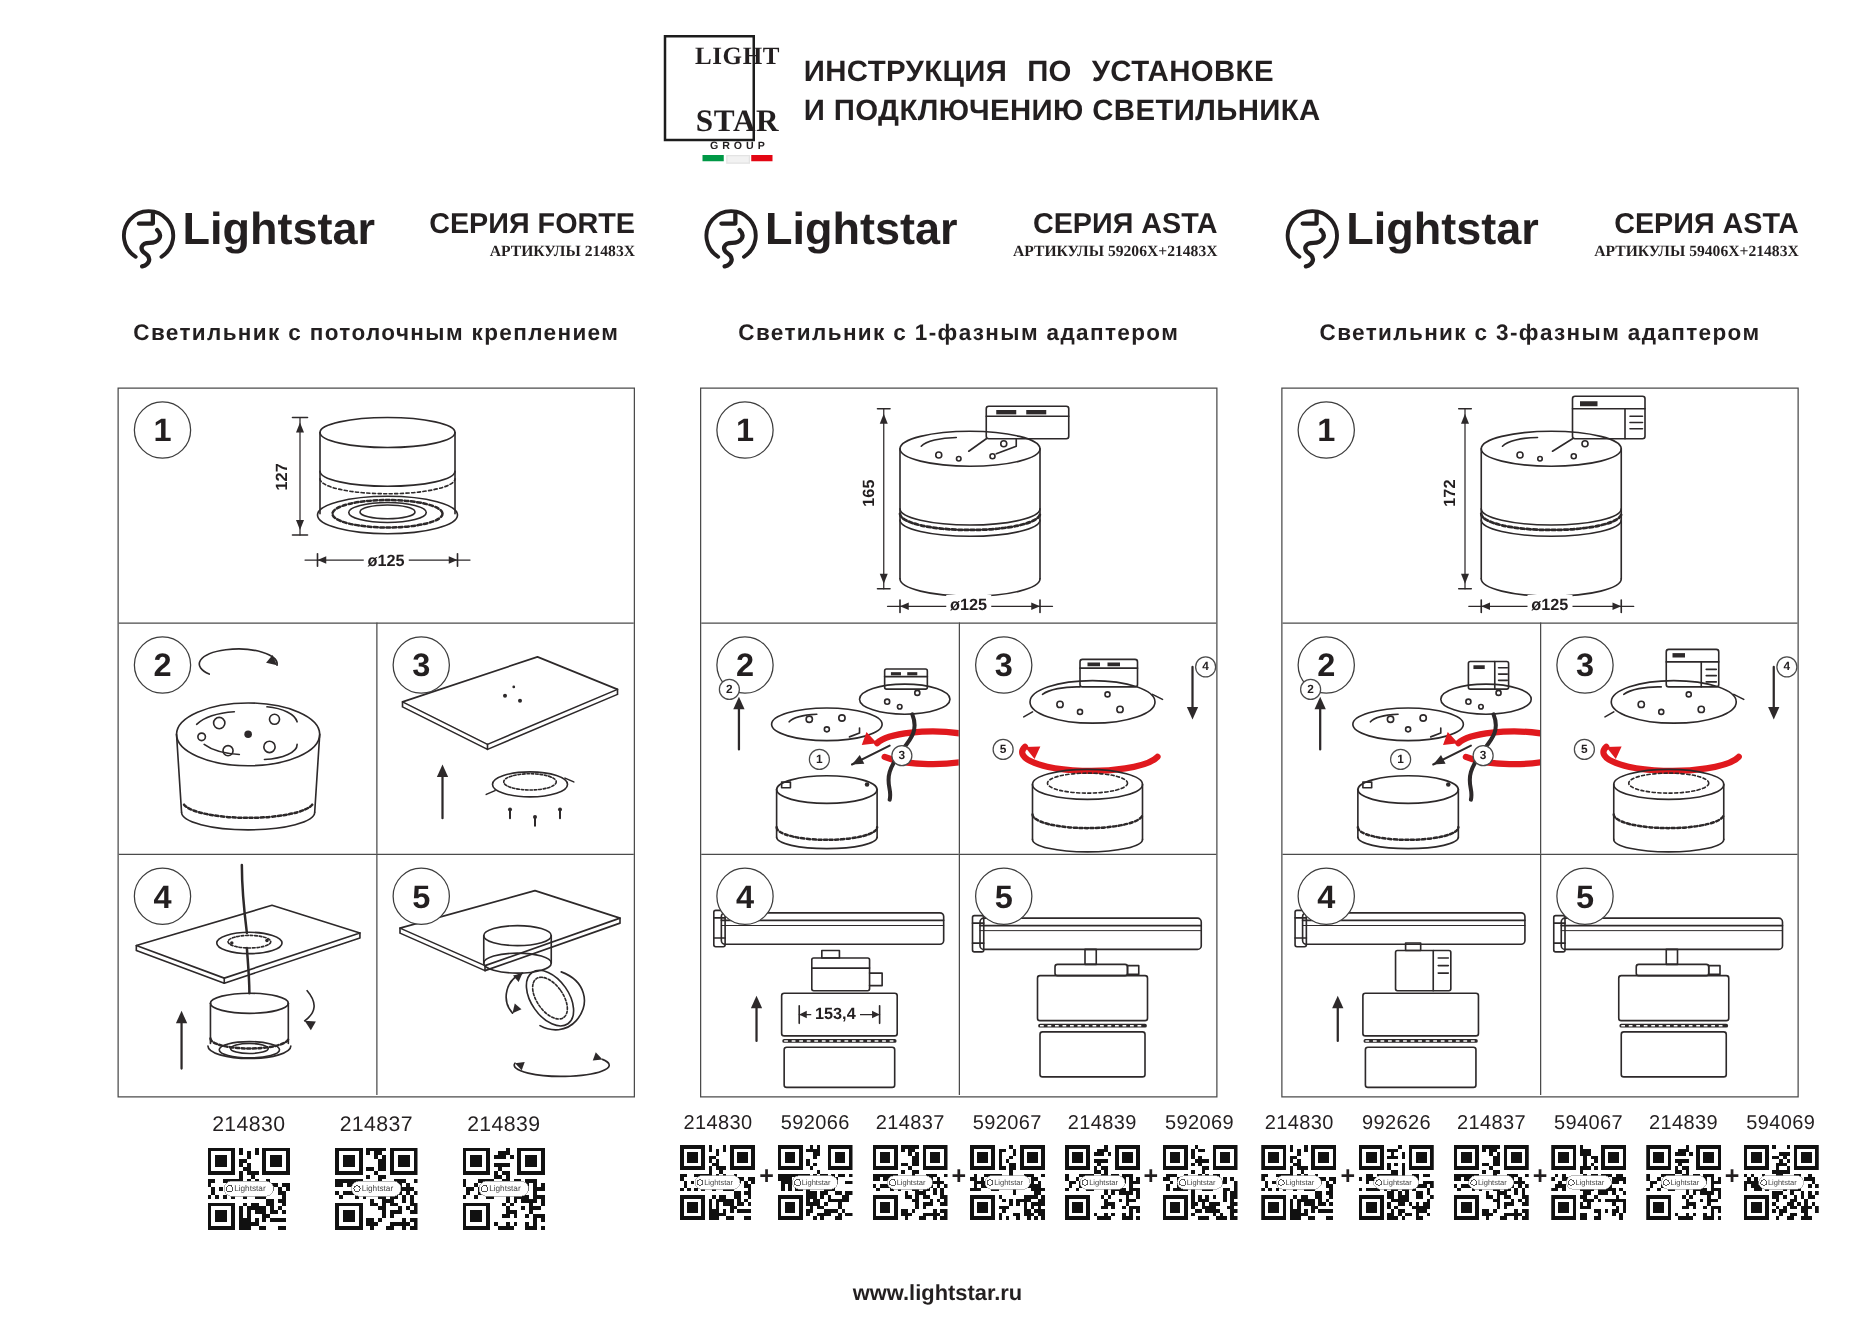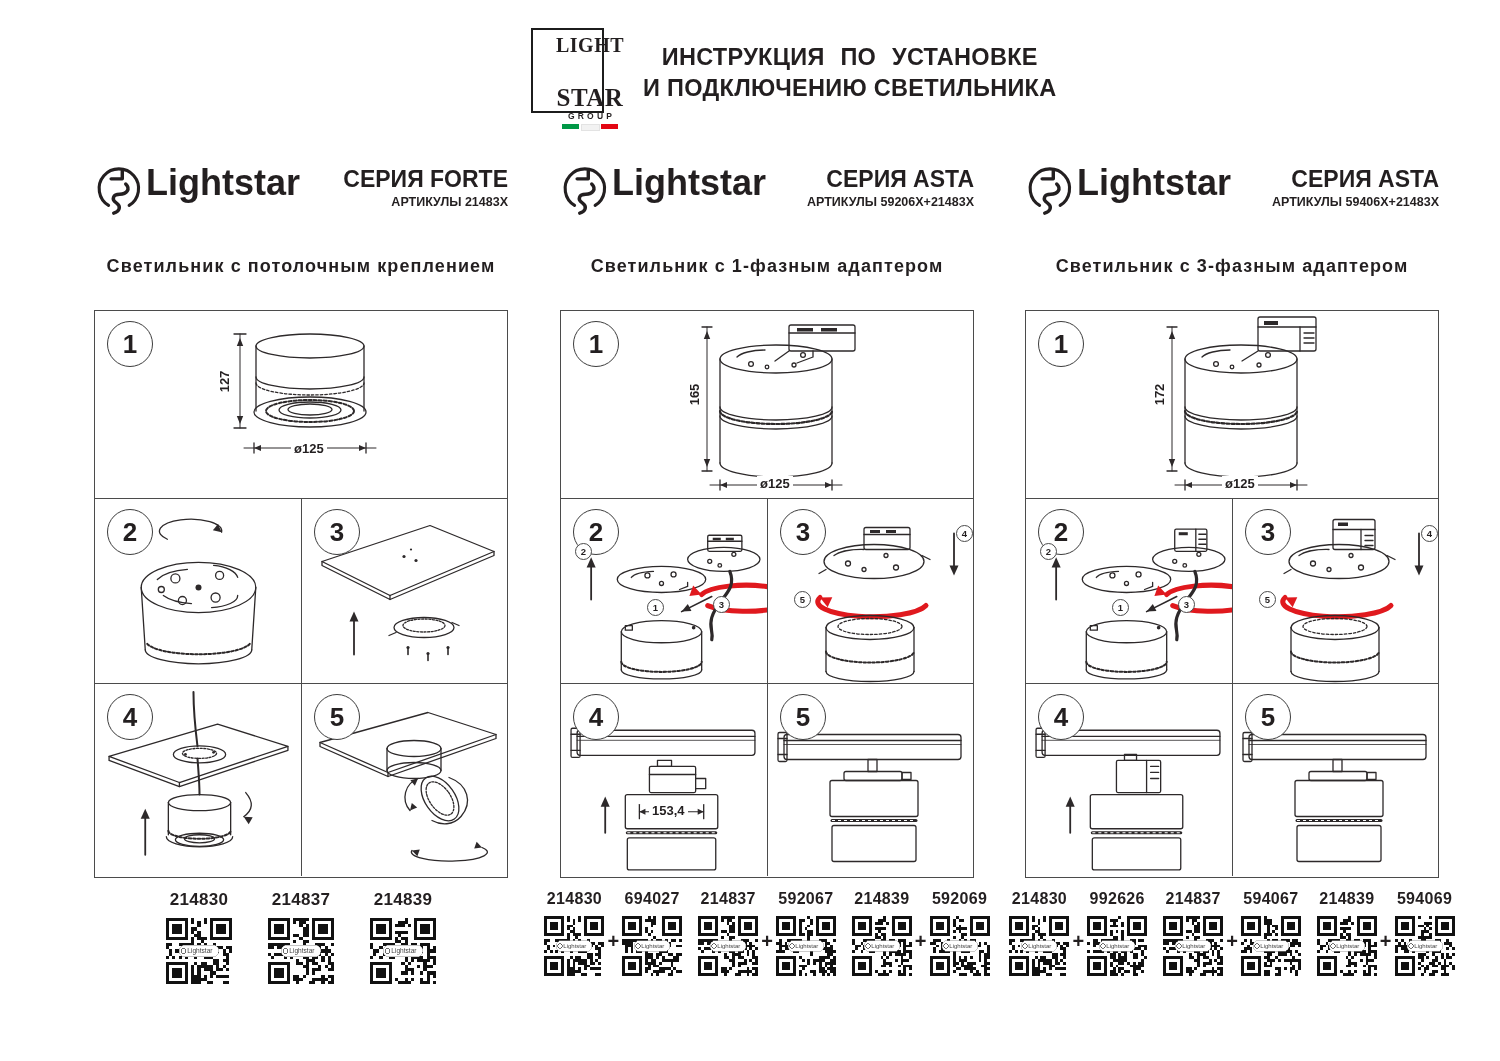--- a/index.html
+++ b/index.html
@@ -8,31 +8,31 @@
 
   
   .logo-box{position:absolute;left:531px;top:28px;width:73px;height:85px;border:2.5px solid #1c1c1c;
             box-sizing:border-box;display:flex;flex-direction:column;align-items:center;padding-top:6px;padding-left:45px;}
   .logo-light{font-family:"Liberation Serif",serif;font-weight:700;font-size:20px;line-height:.92;letter-spacing:.5px;}
   .logo-star{font-family:"Liberation Serif",serif;font-weight:700;font-size:25px;line-height:.92;letter-spacing:.5px;margin-top:32px;}
   .logo-group{font-size:8.5px;letter-spacing:3.2px;margin-top:2px;margin-left:3px;font-weight:600;}
   .logo-flag{display:flex;gap:1.5px;margin-top:3px;}
   .logo-flag i{display:block;width:17px;height:5px;}
   .flag-g{background:#009846;} .flag-w{background:#f2f2f2;border:.5px solid #e3e3e3;} .flag-r{background:#e30613;}
-  .header-title{position:absolute;left:643px;top:42px;font-weight:700;font-size:23.5px;line-height:1.33;letter-spacing:.3px;text-align:center;}
+  .header-title{position:absolute;left:643px;top:42px;font-weight:700;font-size:23.5px;line-height:1.33;letter-spacing:.3px;}
   .header-title .l1{word-spacing:9px;}
 
   
   .column{position:absolute;top:150px;width:414px;}
   .brand-row{position:absolute;top:0;left:0;right:0;height:72px;display:flex;align-items:center;}
   .bulb{width:48px;height:62px;flex:0 0 auto;margin-top:8px;}
   .wordmark{font-size:36px;font-weight:700;letter-spacing:0;margin-left:4px;margin-top:-6px;}
   .series-block{margin-left:auto;text-align:right;padding-top:4px;}
   .series{font-size:23px;font-weight:700;line-height:1;}
-  .articles{font-size:12.5px;font-weight:700;margin-top:4px;}
+  .articles{font-size:12.5px;font-weight:700;margin-top:4px;font-family:Liberation Serif, serif;}
   .subtitle{position:absolute;top:106px;left:-4px;right:-4px;text-align:center;font-size:18px;font-weight:700;letter-spacing:1.1px;}
 
   
   .grid{position:absolute;top:160px;left:0;width:414px;height:568px;border:1.4px solid #4b4b4b;box-sizing:border-box;}
   .row{display:flex;}
   .cell{position:relative;box-sizing:border-box;}
   .cell-full{width:100%;height:187px;}
   .r2{height:185px;border-top:1.4px solid #4b4b4b;}
   .r3{height:193px;border-top:1.4px solid #4b4b4b;}
   .half{width:50%;}
@@ -46,21 +46,21 @@
              font-size:9.5px;font-weight:600;display:flex;align-items:center;justify-content:center;z-index:2;}
 
   
   .qr-row{position:absolute;top:740px;left:0;right:0;display:flex;justify-content:center;align-items:flex-start;}
   .qr-row.single{gap:28px;}
   .qr-row.pairs{gap:12px;}
   .qr-pair{display:flex;align-items:flex-start;}
   .qr-item{display:flex;flex-direction:column;align-items:center;}
   .qr-row.single .qr-item{width:74px;}
   .qr-row.pairs .qr-item{width:64px;}
-  .qr-num{font-size:17px;font-weight:700;margin-bottom:8px;letter-spacing:.3px;}
+  .qr-num{font-size:17px;font-weight:400;margin-bottom:8px;letter-spacing:.3px;}
   .qr-row.pairs .qr-num{font-size:16px;}
   svg.qr{width:66px;height:66px;}
   .qr-row.pairs svg.qr{width:60px;height:60px;}
   .plus{font-size:20px;font-weight:700;margin:40px 1px 0;}
 
   .footer{position:absolute;left:0;right:0;top:1024px;text-align:center;font-size:17.5px;font-weight:700;}
 </style>
 </head>
 <body>
 
@@ -924,21 +924,21 @@
               <rect x="0" y="14" width="7" height="7" fill="#111"></rect>
               <rect x="1" y="15" width="5" height="5" fill="#fff"></rect>
               <rect x="2" y="16" width="3" height="3" fill="#111"></rect>
               <rect x="4.2" y="8.6" width="12.6" height="3.8" rx="1.9" fill="#fff" stroke="#9a9a9a" stroke-width="0.18"></rect>
               <text x="10.8" y="11.2" text-anchor="middle" font-size="2.1" fill="#454545" font-family="Liberation Sans, sans-serif">Lightstar</text>
               <circle cx="5.6" cy="10.5" r="0.8" fill="none" stroke="#454545" stroke-width="0.25"></circle>
             </svg>
         </div>
         <span class="plus">+</span>
         <div class="qr-item">
-          <div class="qr-num">694027</div>
+          <div class="qr-num">592066</div>
           <svg class="qr" viewBox="0 0 21 21" shape-rendering="crispEdges">
               <rect x="9" y="0" width="1" height="1" fill="#111"></rect>
               <rect x="11" y="0" width="1" height="1" fill="#111"></rect>
               <rect x="8" y="1" width="1" height="1" fill="#111"></rect>
               <rect x="9" y="1" width="1" height="1" fill="#111"></rect>
               <rect x="10" y="1" width="1" height="1" fill="#111"></rect>
               <rect x="11" y="1" width="1" height="1" fill="#111"></rect>
               <rect x="10" y="2" width="1" height="1" fill="#111"></rect>
               <rect x="11" y="2" width="1" height="1" fill="#111"></rect>
               <rect x="10" y="3" width="1" height="1" fill="#111"></rect>
@@ -2613,13 +2613,14 @@
               <rect x="2" y="16" width="3" height="3" fill="#111"></rect>
               <rect x="4.2" y="8.6" width="12.6" height="3.8" rx="1.9" fill="#fff" stroke="#9a9a9a" stroke-width="0.18"></rect>
               <text x="10.8" y="11.2" text-anchor="middle" font-size="2.1" fill="#454545" font-family="Liberation Sans, sans-serif">Lightstar</text>
               <circle cx="5.6" cy="10.5" r="0.8" fill="none" stroke="#454545" stroke-width="0.25"></circle>
             </svg>
         </div>
       </div>
     </div>
   </section>
 
+  <div class="footer">www.lightstar.ru</div>
 </div>
 
 </body></html>

